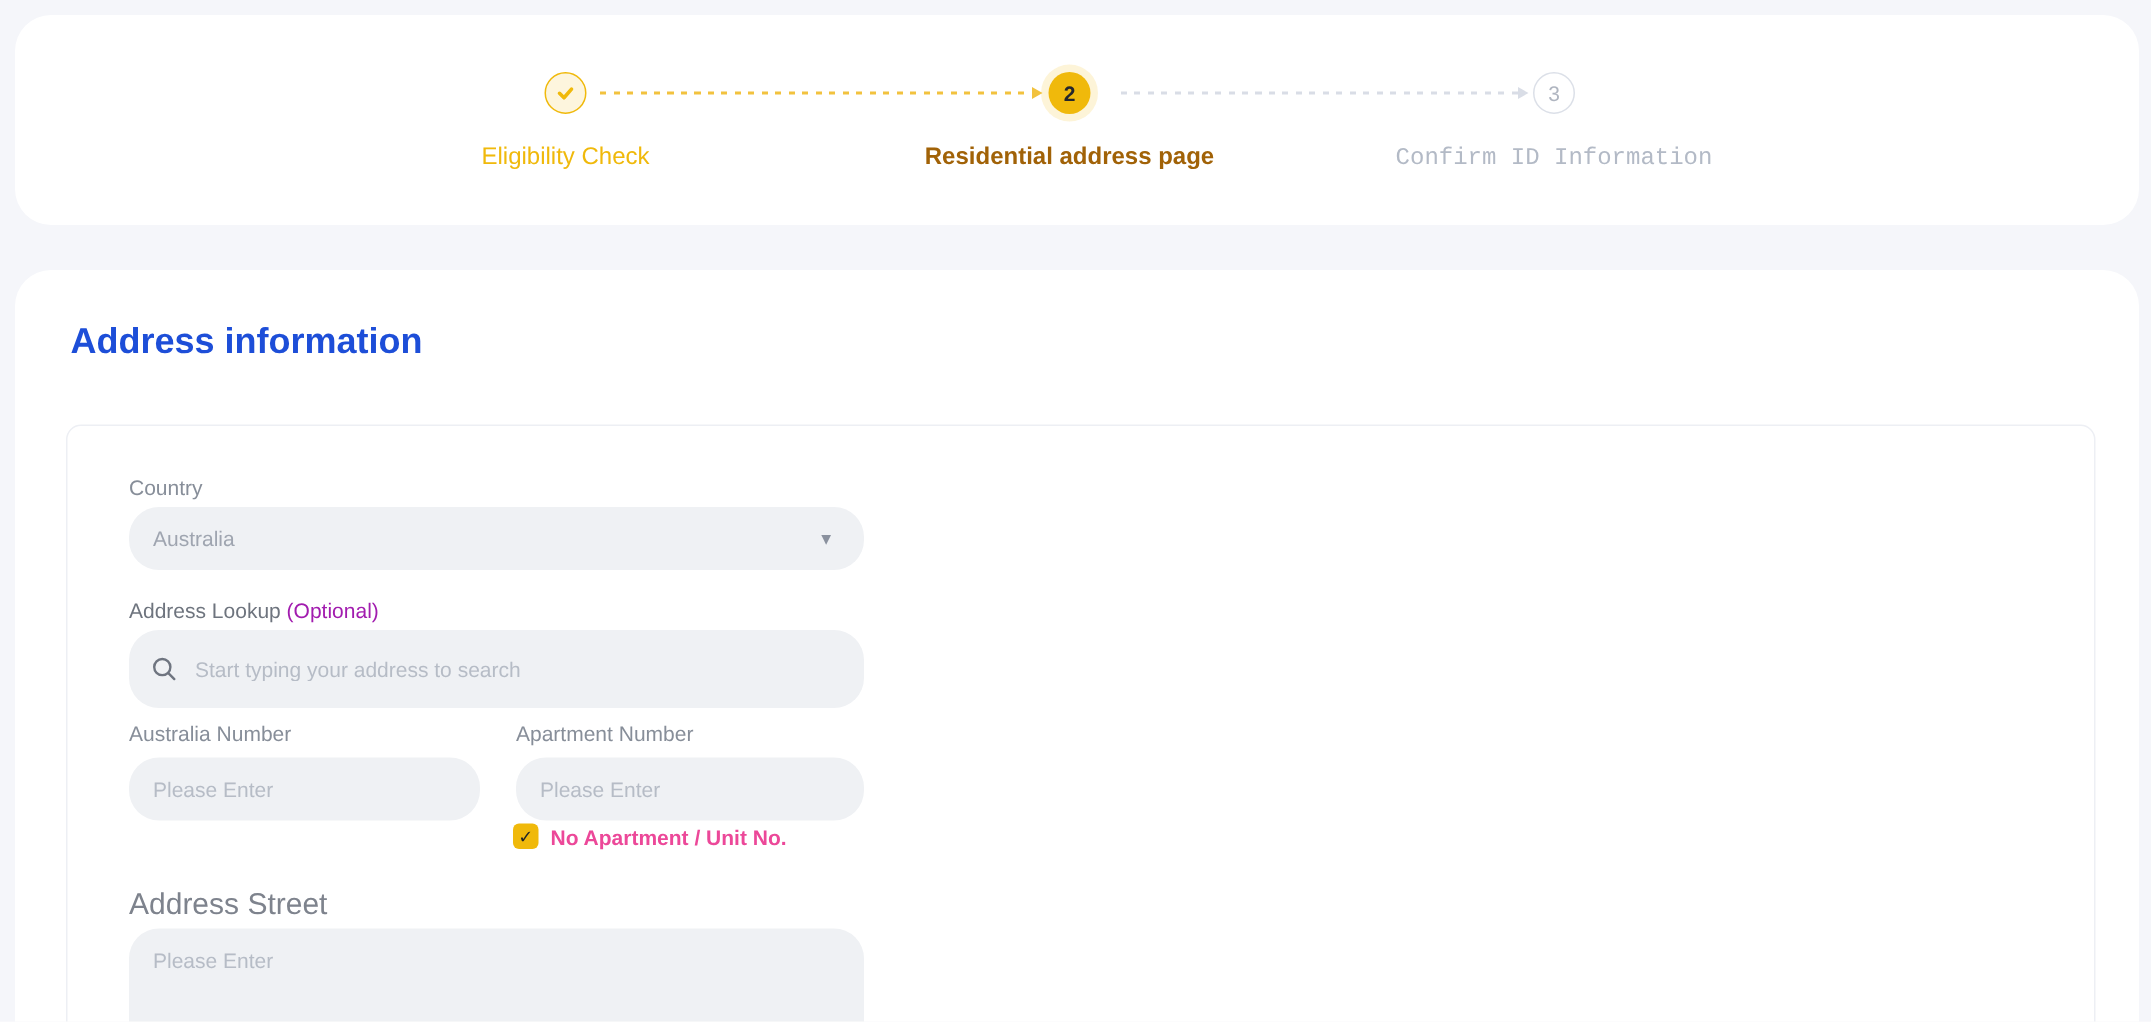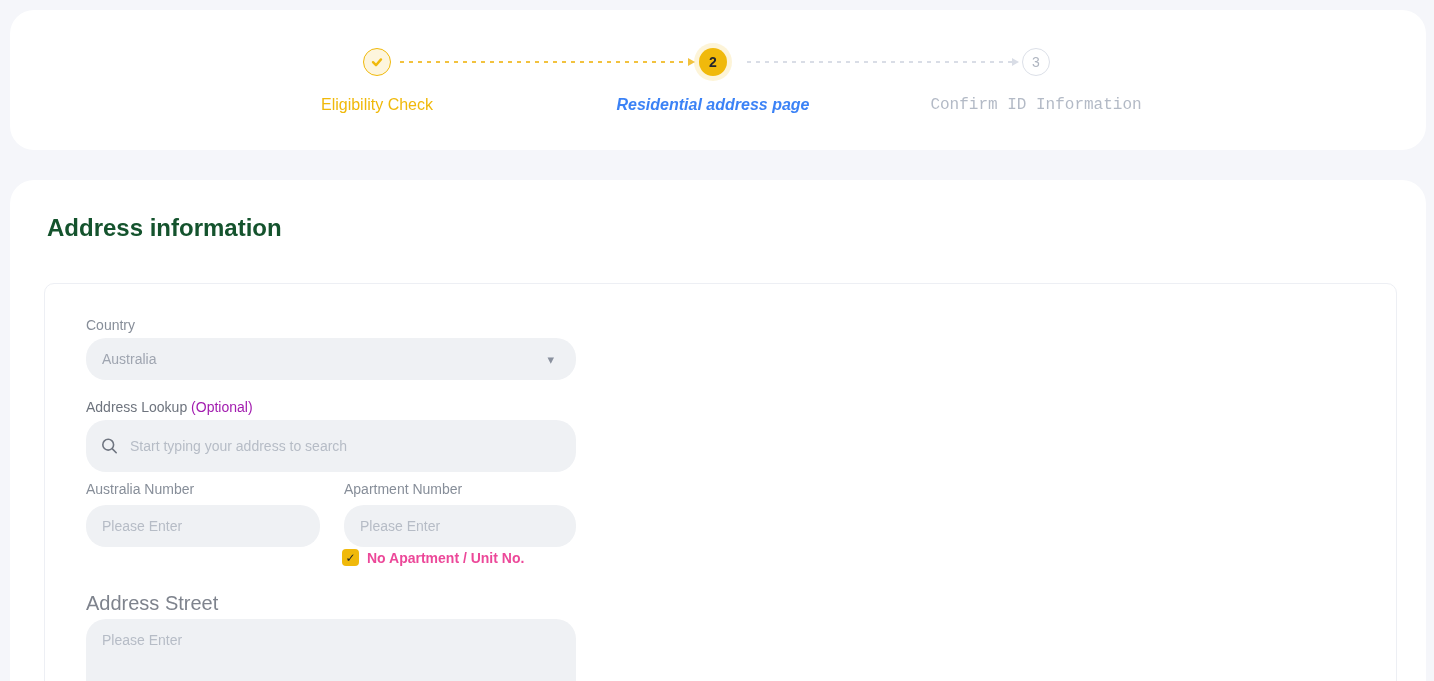--- a/index.html
+++ b/index.html
@@ -31,21 +31,21 @@
     box-shadow: 0 0 0 5px rgba(240,185,11,0.16);
   }
   .step-circle.upcoming {
     background: #FFFFFF; border: 1.5px solid #DCE0E8; color: #AFB5C0;
   }
   .step-label {
     position: absolute; top: 86px; transform: translateX(-50%);
     font-size: 16px; white-space: nowrap;
   }
   .step-label.completed { color: #F0B90B; font-weight: 500; }
-  .step-label.current   { color: #3b82f6; font-weight: 700; font-style: italic; }
+  .step-label.current   { color: #a16207; font-weight: 700; }
   .step-label.upcoming  { color: #B3BAC6; font-weight: 400; font-family: Liberation Mono, monospace; }
   .connector {
     position: absolute; top: 51px; height: 2px;
   }
   .connector.yellow { background: repeating-linear-gradient(90deg,#F2C23E 0 4px,transparent 4px 9px); }
   .connector.gray   { background: repeating-linear-gradient(90deg,#D9DDE6 0 4px,transparent 4px 9px); }
   .connector::after {
     content: ""; position: absolute; right: -7px; top: -3px;
     border-left: 7px solid; border-top: 4px solid transparent; border-bottom: 4px solid transparent;
   }
@@ -53,21 +53,21 @@
   .connector.gray::after   { border-left-color: #D9DDE6; }
 
   
   .main-card {
     position: absolute; left: 10px; top: 180px;
     width: 1416px; height: 560px;
     background: #FFFFFF; border-radius: 24px;
   }
   .main-title {
     position: absolute; left: 37px; top: 34px;
-    font-size: 24px; font-weight: 700; color: #14532d;
+    font-size: 24px; font-weight: 700; color: #1d4ed8;
   }
   .form-box {
     position: absolute; left: 34px; top: 103px;
     width: 1353px; height: 460px;
     border: 1px solid #EDEFF4; border-radius: 10px;
   }
   .f-label {
     position: absolute; font-size: 14px; color: #878E99; white-space: nowrap;
   }
   .f-label .optional { color: #a21caf; }

